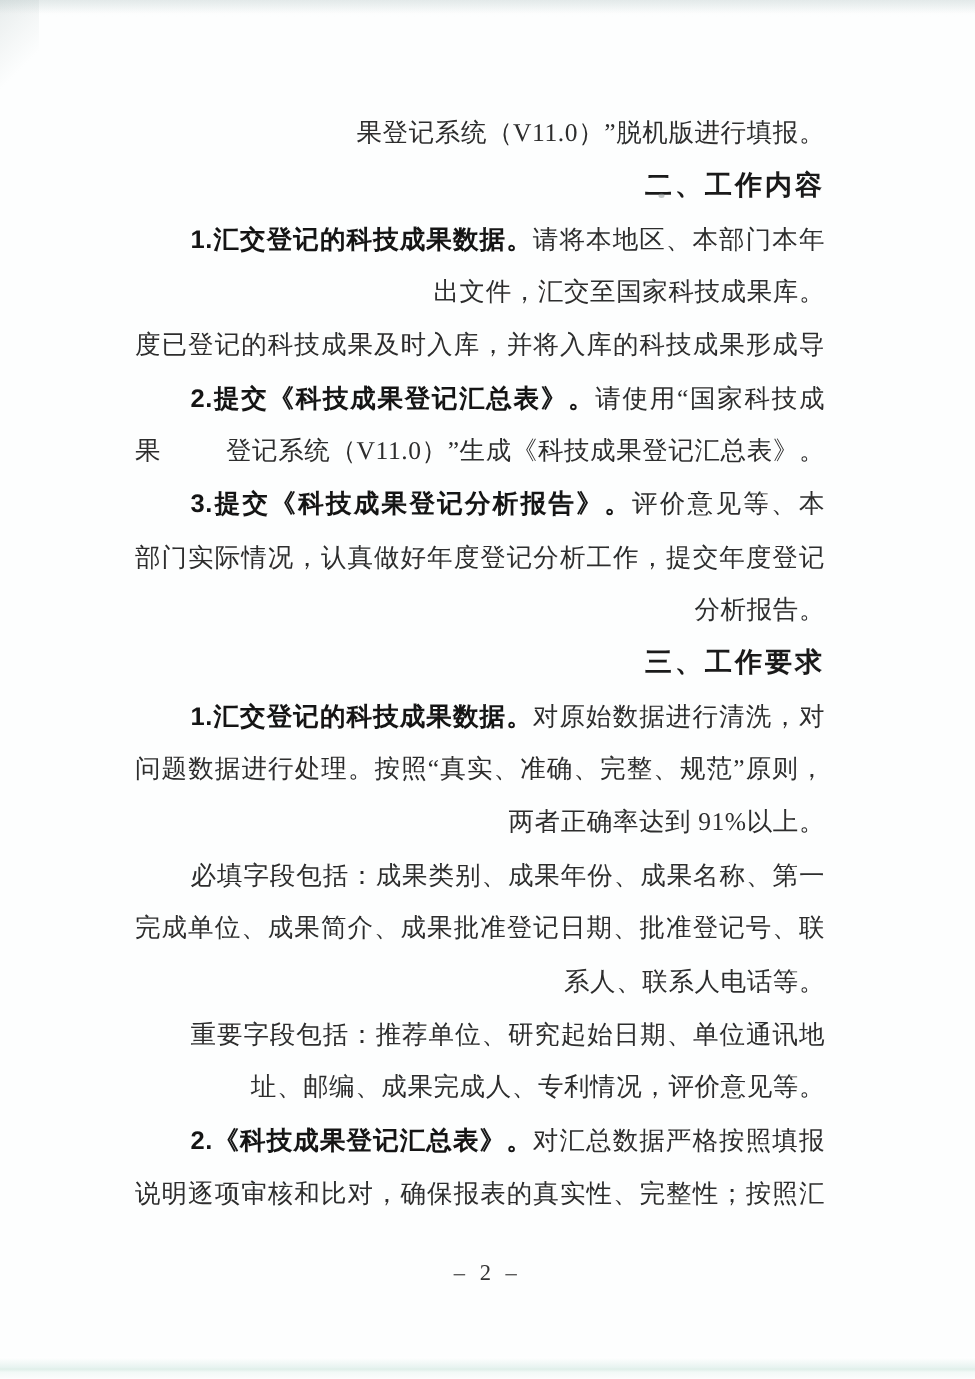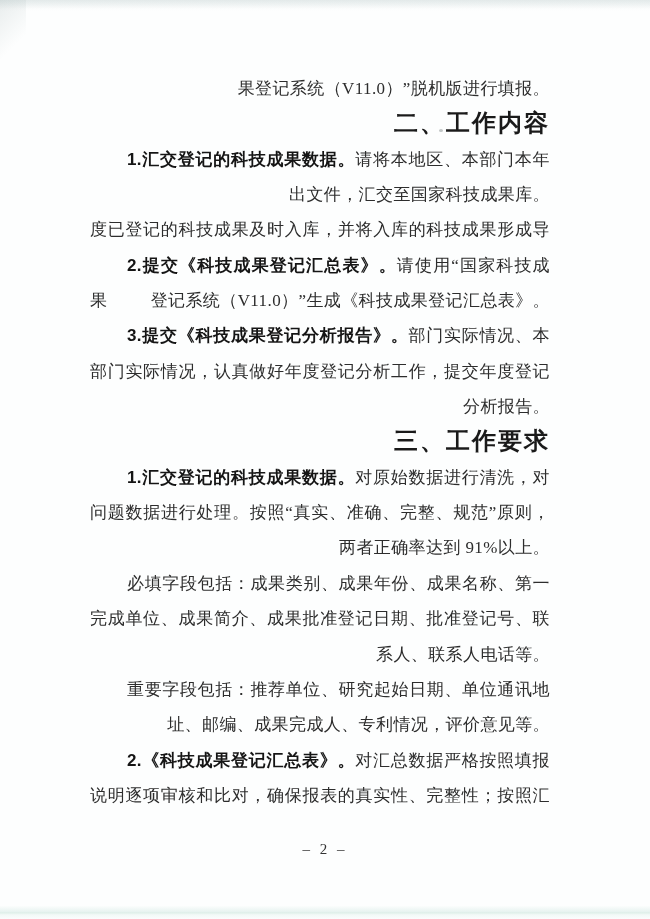--- a/index.html
+++ b/index.html
@@ -26,22 +26,22 @@
     text-align:right;
   }
   .line.justify{
     text-align:justify;
     text-align-last:justify;
     -moz-text-align-last:justify;
     text-justify:inter-character;
   }
   .line.indent{text-indent:37px;}
   .line.heading .seg{
-    font-family:Liberation Serif, serif;
-    font-weight:700;color:#1a1a1a;font-size:24px;letter-spacing:2px;
+    font-family:Liberation Sans, sans-serif;
+    font-weight:700;color:#1a1a1a;font-size:18px;letter-spacing:2px;
   }
   .seg{color:#2d2d2d;}
   .seg-bold{
     font-family:"Liberation Sans","DejaVu Sans",sans-serif;
     font-weight:700;color:#151515;
   }
   .footer{
     position:absolute;top:841px;left:0;width:650px;
     text-align:center;font-size:15px;color:#333;letter-spacing:3px;
   }
@@ -62,21 +62,21 @@
   <div class="scan-corner"></div>
 
   <div class="doc-body" id="doc-body">
       <div class="line"><span class="seg">果登记系统（V11.0）”脱机版进行填报。</span></div>
       <div class="line heading indent"><span class="seg seg-bold">二、工作内容</span></div>
       <div class="line indent justify"><span class="seg seg-bold">1.汇交登记的科技成果数据。</span><span class="seg">请将本地区、本部门本年</span></div>
       <div class="line"><span class="seg">出文件，汇交至国家科技成果库。</span></div>
       <div class="line justify"><span class="seg">度已登记的科技成果及时入库，并将入库的科技成果形成导</span></div>
       <div class="line indent justify"><span class="seg seg-bold">2.提交《科技成果登记汇总表》。</span><span class="seg">请使用“国家科技成果</span></div>
       <div class="line"><span class="seg">登记系统（V11.0）”生成《科技成果登记汇总表》。</span></div>
-      <div class="line indent justify"><span class="seg seg-bold">3.提交《科技成果登记分析报告》。</span><span class="seg">部门实际情况、本</span></div>
+      <div class="line indent justify"><span class="seg seg-bold">3.提交《科技成果登记分析报告》。</span><span class="seg">评价意见等、本</span></div>
       <div class="line justify"><span class="seg">部门实际情况，认真做好年度登记分析工作，提交年度登记</span></div>
       <div class="line"><span class="seg">分析报告。</span></div>
       <div class="line heading indent"><span class="seg seg-bold">三、工作要求</span></div>
       <div class="line indent justify"><span class="seg seg-bold">1.汇交登记的科技成果数据。</span><span class="seg">对原始数据进行清洗，对</span></div>
       <div class="line justify"><span class="seg">问题数据进行处理。按照“真实、准确、完整、规范”原则，</span></div>
       <div class="line"><span class="seg">两者正确率达到 91%以上。</span></div>
       <div class="line indent justify"><span class="seg">必填字段包括：成果类别、成果年份、成果名称、第一</span></div>
       <div class="line justify"><span class="seg">完成单位、成果简介、成果批准登记日期、批准登记号、联</span></div>
       <div class="line"><span class="seg">系人、联系人电话等。</span></div>
       <div class="line indent justify"><span class="seg">重要字段包括：推荐单位、研究起始日期、单位通讯地</span></div>

